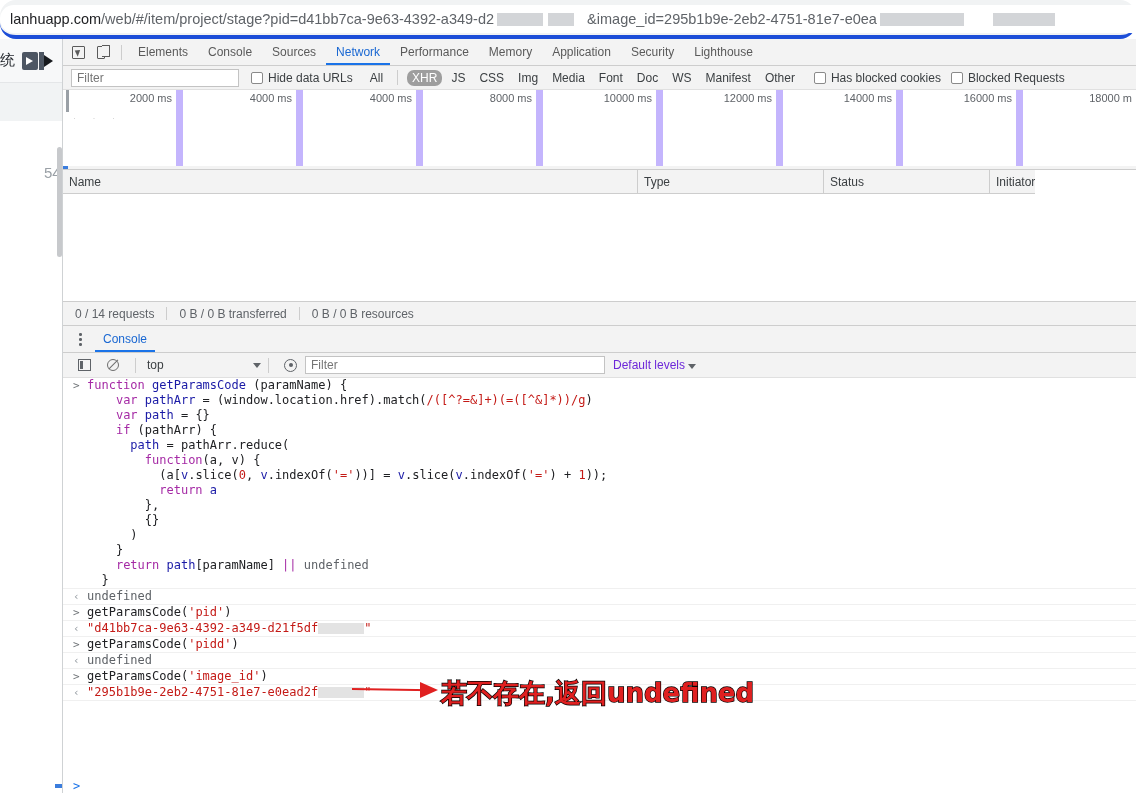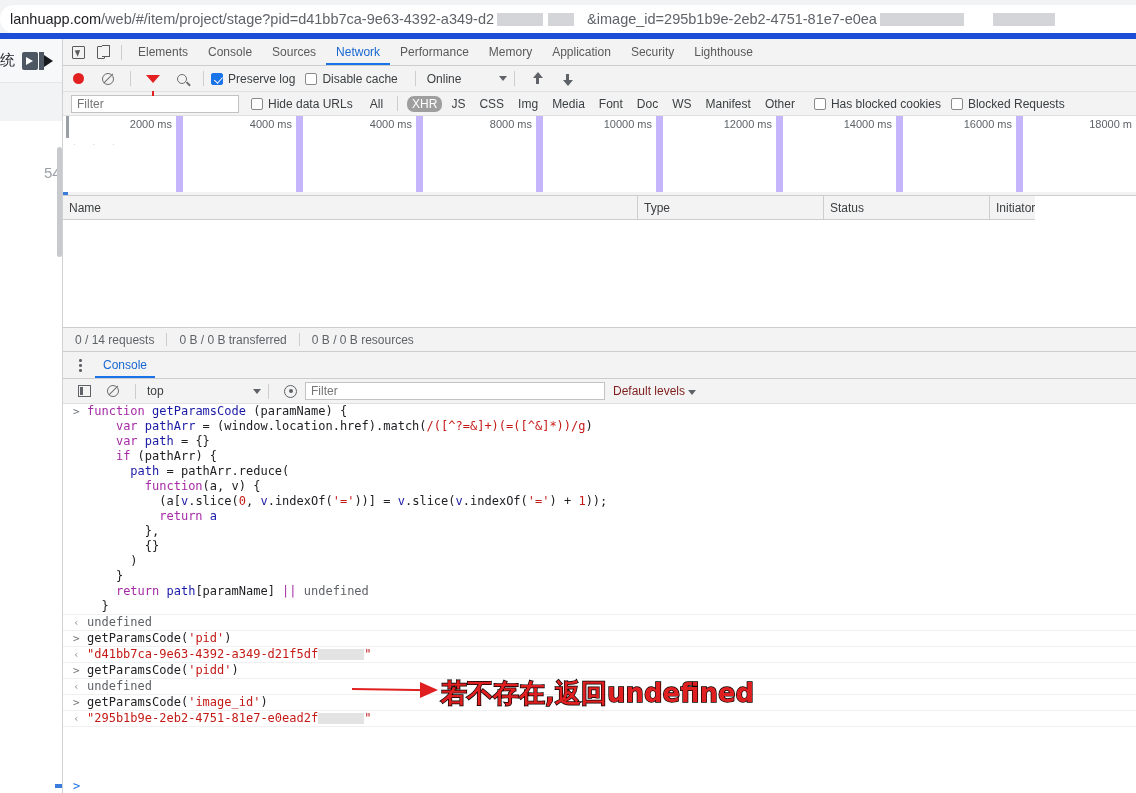--- a/index.html
+++ b/index.html
@@ -11,21 +11,22 @@
     font-size:12px;
     color:#202124;
     overflow:hidden;
     position:relative;
   }
 
   
   #urlbar {
     position:absolute; left:0; top:0; width:1136px; height:39px;
     background:#f1f3f4;
-    border-bottom:6px solid #1d4ed8;
+    border-bottom:4px solid #1d4ed8;
+    border-radius:16px;
   }
   #urlbar .urlbox {
     position:absolute; left:0; top:5px; width:1136px; height:28px;
     background:#ffffff;
     border-radius:14px 0 0 14px;
     display:flex; align-items:center;
     padding-left:10px;
     overflow:hidden;
   }
   .url-text {
@@ -183,21 +184,21 @@
   #consoletoolbar { height:25px; flex:0 0 25px; background:#f3f3f3;
       border-bottom:1px solid #e0e0e0; display:flex; align-items:center; padding-left:8px;}
   .sidebar-ic { width:13px;height:12px;border:1.4px solid #5f6368; position:relative; margin:0 7px; cursor:pointer;}
   .sidebar-ic:after{content:"";position:absolute;left:1px;top:1px;width:3px;height:8px;background:#5f6368;}
   .ctx-sel { font-size:12px; color:#3c4043; width:110px; padding-left:4px;}
   .eye-ic { width:13px;height:13px;border:1.5px solid #5f6368;border-radius:50%;
       position:relative; margin:0 8px; cursor:pointer;}
   .eye-ic:after{content:"";position:absolute;left:3.5px;top:3.5px;width:4px;height:4px;border-radius:50%;background:#5f6368;}
   #consolefilter { width:300px; height:18px; border:1px solid #c3c3c3; background:#fff;
       font-size:12px; padding:0 5px; outline:none; font-family:"Liberation Sans", sans-serif;}
-  #levels { font-size:12px; color:#7f1d1d; margin-left:8px; cursor:pointer;}
+  #levels { font-size:12px; color:#6d28d9; margin-left:8px; cursor:pointer;}
 
   
   #console { flex:1; overflow:hidden; background:#fff; font-family:"DejaVu Sans Mono", monospace;
       font-size:12px; line-height:15px; position:relative;}
   .cline { display:flex; align-items:flex-start; padding:0 0 0 10px; min-height:15px;}
   .cgut { width:14px; flex:0 0 14px; color:#9aa0a6; font-size:11px; line-height:15px;}
   .cgut.in { color:#6e7276; }
   .cgut.out { color:#9aa0a6; }
   .ctext { white-space:pre; line-height:15px; }
   .rowsep { border-bottom:1px solid #f0f0f0; }
@@ -273,38 +274,20 @@
     <div class="tab">Console</div>
     <div class="tab">Sources</div>
     <div class="tab active">Network</div>
     <div class="tab">Performance</div>
     <div class="tab">Memory</div>
     <div class="tab">Application</div>
     <div class="tab">Security</div>
     <div class="tab">Lighthouse</div>
   </div>
 
-  <div id="nettoolbar">
-    <div class="rec-dot"></div>
-    <div class="clear-ic"></div>
-    <div class="vsep"></div>
-    <div class="funnel"></div>
-    <div class="magnif"></div>
-    <div class="vsep"></div>
-    <span class="cbx on"></span>
-    <span class="cbxlabel">Preserve log</span>
-    <span class="cbx"></span>
-    <span class="cbxlabel">Disable cache</span>
-    <div class="vsep"></div>
-    <span class="selbox">Online</span>
-    <span class="caretd" style="margin-left:38px"></span>
-    <div class="vsep"></div>
-    <div class="arr-up"></div>
-    <div class="arr-dn"></div>
-  </div>
 
   <div id="filterrow">
     <input id="filterinput" type="text" placeholder="Filter" style="">
     <span class="cbx" style="margin-left:12px"></span>
     <span class="cbxlabel">Hide data URLs</span>
     <span class="typebtn">All</span>
     <span class="vsep"></span>
     <span class="typebtn sel">XHR</span>
     <span class="typebtn">JS</span>
     <span class="typebtn">CSS</span>

